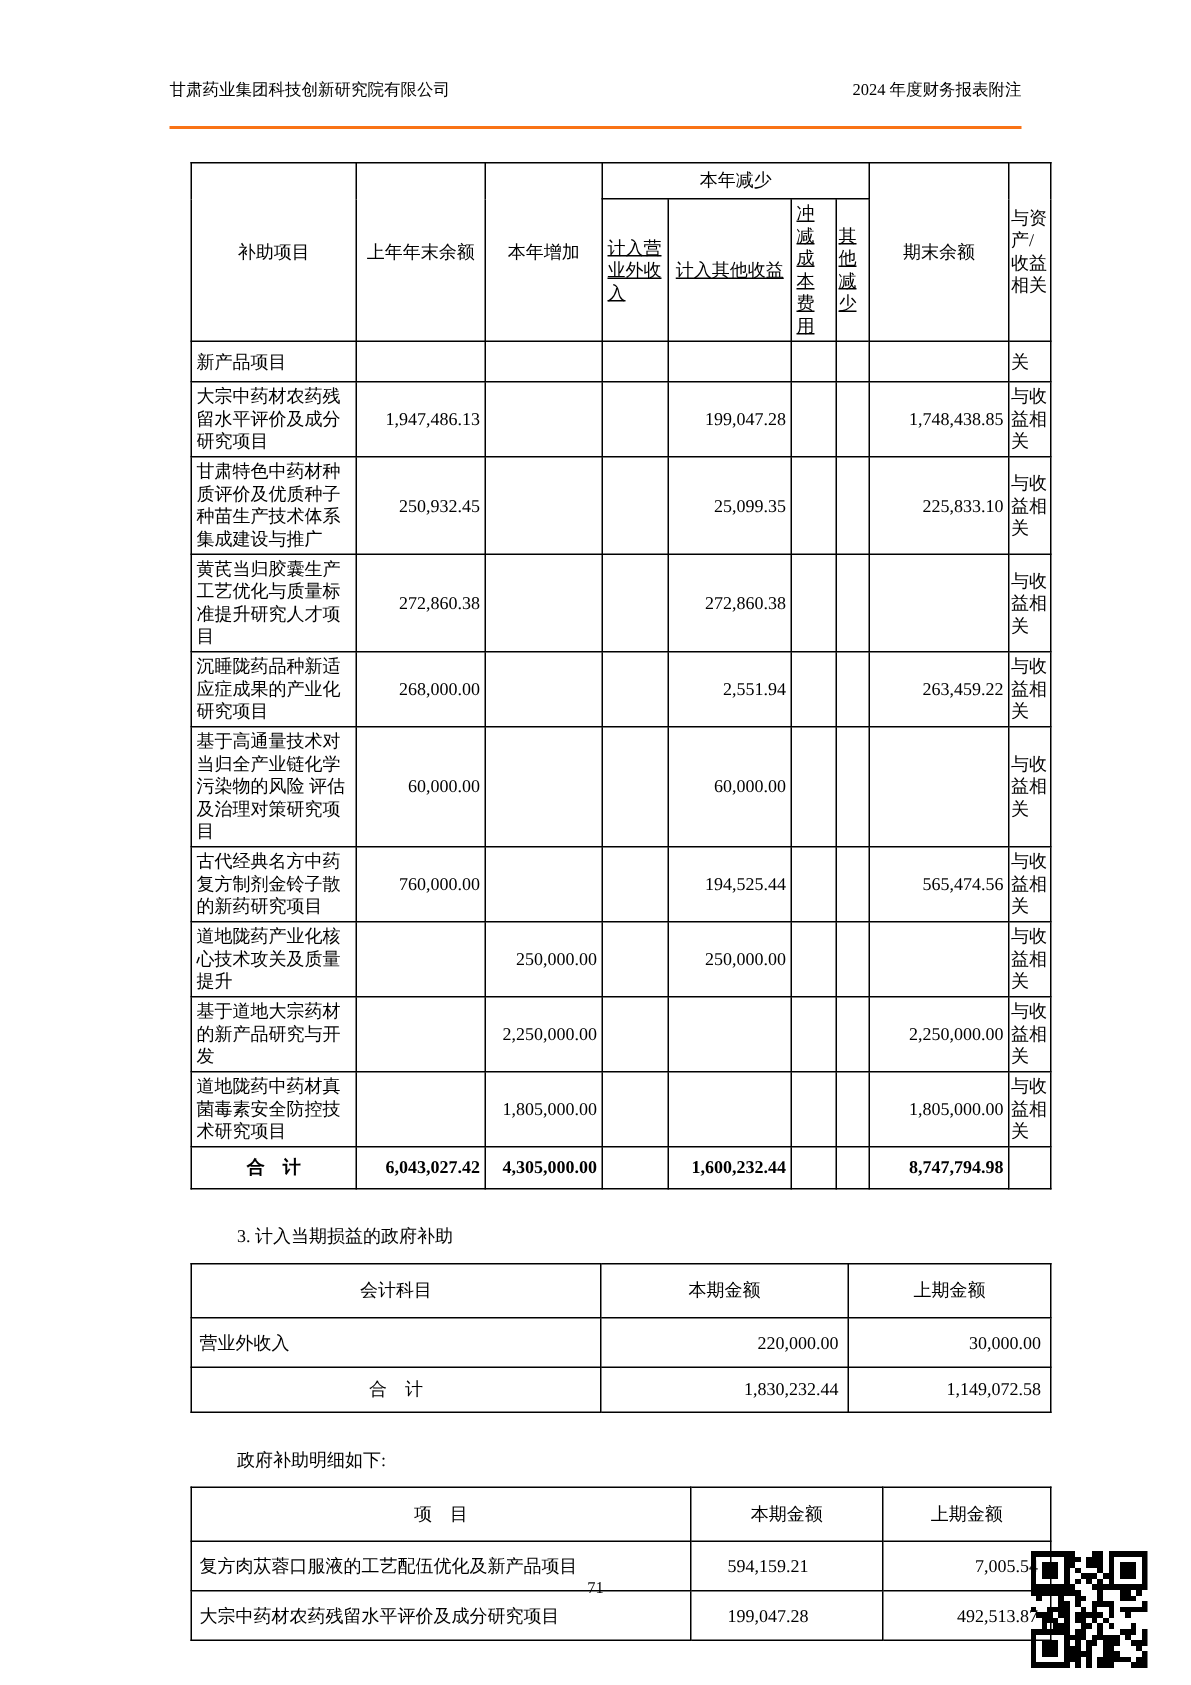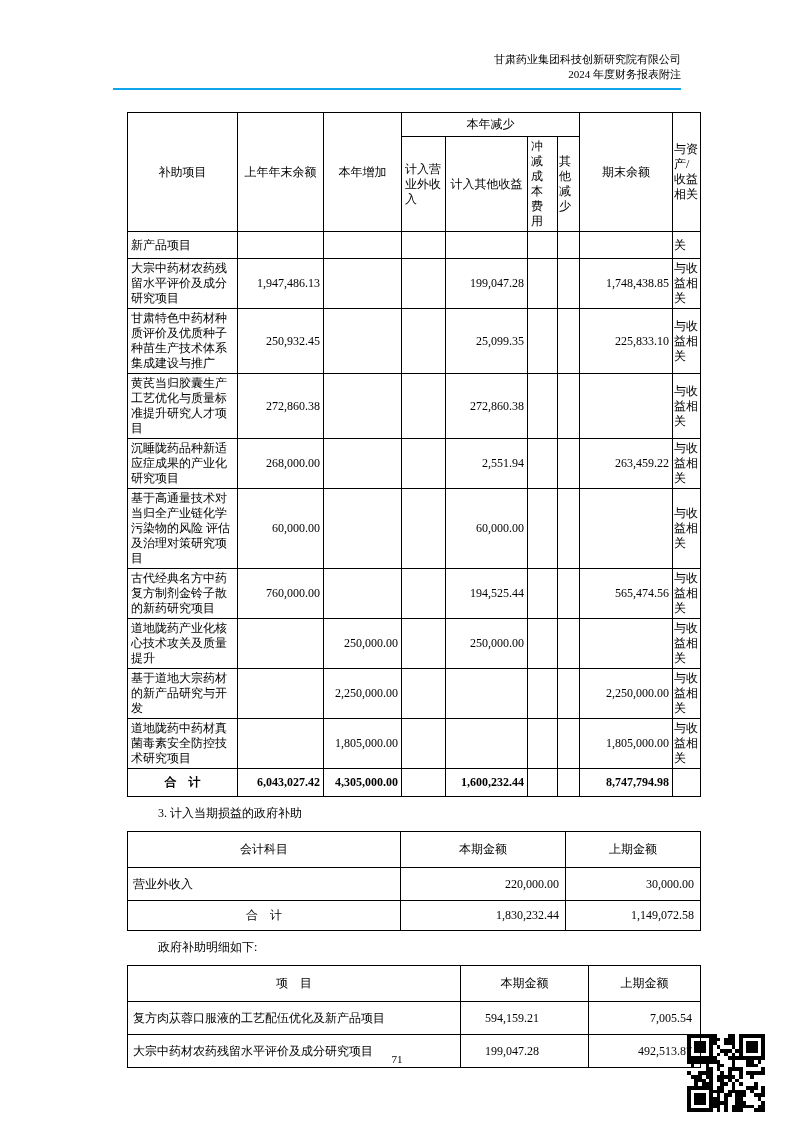--- a/index.html
+++ b/index.html
@@ -6,32 +6,32 @@
   html,body { background:#fff; }
   body {
     width:794px; height:1123px; overflow:hidden; position:relative;
     font-family:"Liberation Serif","DejaVu Serif",serif; color:#000;
   }
   .page { position:relative; width:794px; height:1123px; padding:52px 94px 0 113px; background:#fff; }
 
   
   .doc-header {
     width:568px; display:flex; justify-content:space-between; align-items:flex-end;
-    font-size:11px; padding-bottom:6px; border-bottom:2px solid #0ea5e9;flex-direction:column;
+    font-size:11px; padding-bottom:17px; border-bottom:2px solid #f97316;
   }
 
   
   table { border-collapse:collapse; table-layout:fixed; font-size:12px; line-height:15px; }
   th, td { border:1px solid #000; vertical-align:middle; font-weight:normal; word-break:break-all; padding:2px 3px; }
   th { text-align:center; }
 
   
   .t1 { width:573px; margin-left:14px; margin-top:22px; }
   .t1 .hr1 th { height:24px; }
-  .t1 .hr2 th { height:62px; }
+  .t1 .hr2 th { height:62px;text-decoration:underline; }
   .t1 .proj { text-align:left; }
   .t1 .num  { text-align:right; }
   .t1 .wrapth { text-align:left; }
   .t1 .nar { padding:2px 1px; }
   .t1 .rel { text-align:left; padding:2px 1px; }
   .t1 .row0 td { height:27px; }
   .t1 .total td { font-weight:bold; height:28px; }
   .t1 .total .proj { text-align:center; }
 
   
@@ -40,21 +40,21 @@
   .t3 { margin-top:9px; }
   .t2 .thr th, .t3 .thr th { height:36px; }
   .t2 td, .t3 td { height:33px; }
   .lbl { text-align:left; padding-left:5px; }
   .ctr { text-align:center; }
   .num2 { text-align:right; padding-right:6px; }
   .t3 .numA { text-align:center; padding-right:28px; }
   .t3 .numB { text-align:right; padding-right:8px;margin-left:30px; }
   .t2 .sum td { height:30px; }
 
-  .sec { font-size:12px; margin:8px 0 0 45px; }
+  .sec { font-size:12px; margin:23px 0 0 45px; }
 
   .pageno { position:absolute; left:0; right:0; bottom:58px; text-align:center; font-size:11px; }
   .qr { position:absolute; right:29px; bottom:11px; width:78px; height:78px; }
 </style>
 </head>
 <body>
 
 <div class="page">
 
   <div class="doc-header">

